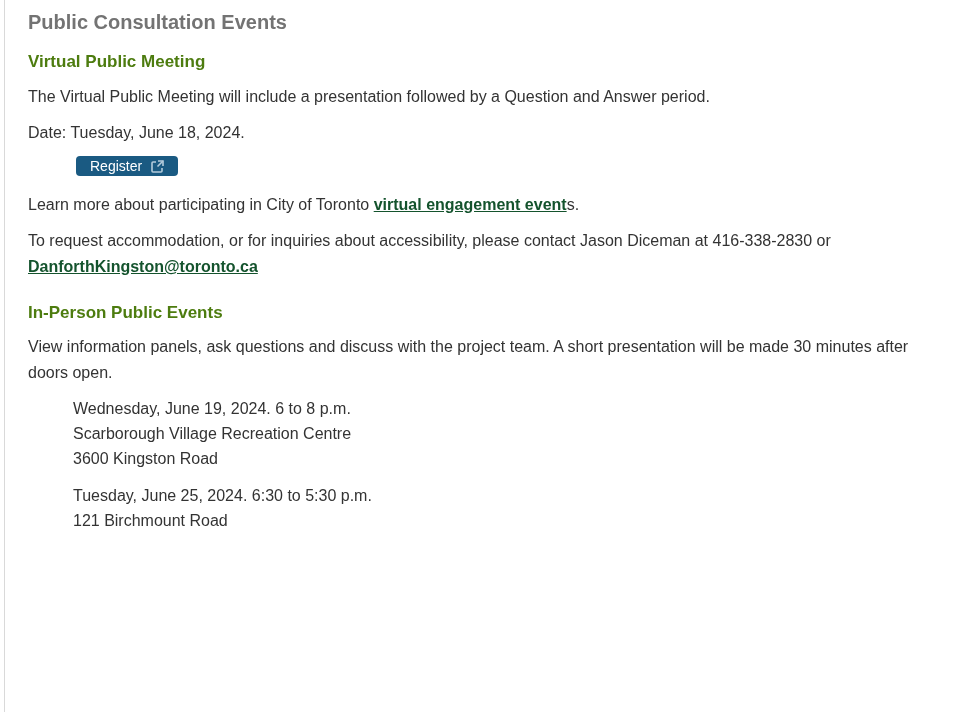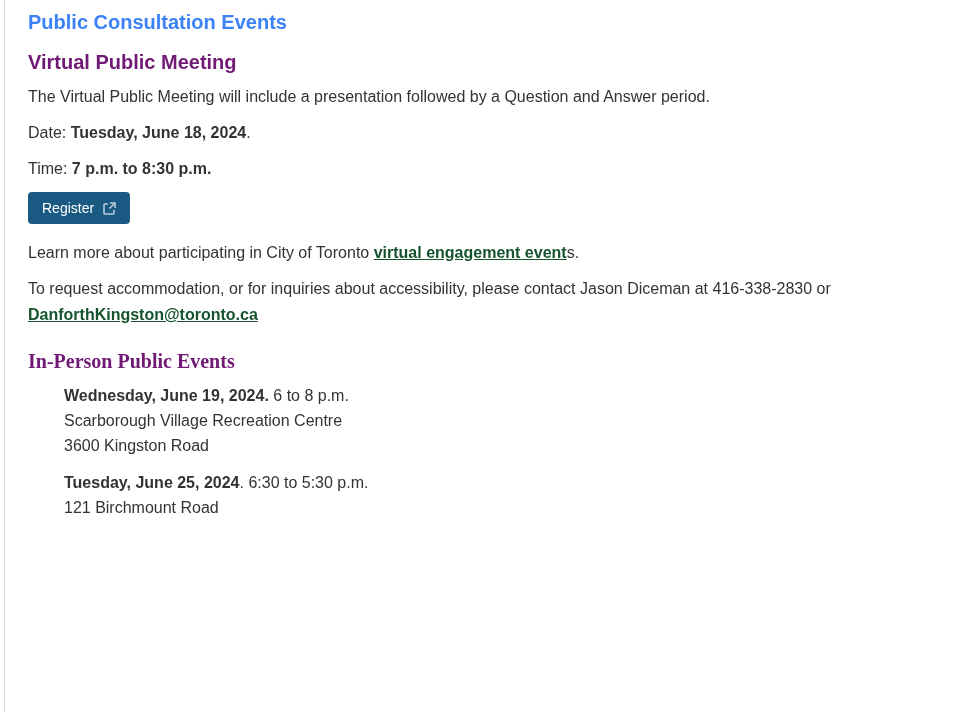--- a/index.html
+++ b/index.html
@@ -15,62 +15,63 @@
     width: 1px;
     background: #d9d9d9;
   }
   .content {
     padding: 8px 20px 0 28px;
   }
   h2.page-title {
     font-size: 20px;
     line-height: 28px;
     font-weight: 700;
-    color: #3b82f6;
+    color: #737373;
     margin-bottom: 12px;
   }
   h3.section-heading {
-    font-size: 20px;
+    font-size: 17px;
     line-height: 24px;
     font-weight: 700;
-    color: #701a75;
+    color: #4d7c0f;
   }
   h3.virtual-heading { margin-top: 14px; margin-bottom: 10px; }
-  h3.inperson-heading { margin-top: 21px; margin-bottom: 9px; font-family: Liberation Serif, serif; }
+  h3.inperson-heading { margin-top: 21px; margin-bottom: 9px; }
   p {
     font-size: 16px;
     line-height: 26px;
     margin-bottom: 10px;
   }
-  .bold { font-weight: 700; }
+  .bold { font-weight: 400; }
   a.text-link {
     color: #14532d;
     font-weight: 700;
     text-decoration: underline;
     cursor: pointer;
   }
   .button-row { margin: 5px 0 16px 0; }
   button.register-btn {
     display: inline-flex;
     align-items: center;
     gap: 9px;
     background: #1a5a82;
     color: #ffffff;
     border: none;
     border-radius: 4px;
     padding: 0 14px;
-    height: 32px;
+    height: 20px;
     font-family: "Liberation Sans", "DejaVu Sans", sans-serif;
     font-size: 14px;
     cursor: pointer;
+    margin-left: 48px;
   }
   .ext-icon { display: inline-block; width: 13px; height: 13px; opacity: 0.85; }
   .event-list { margin-top: 10px; }
   .event-item {
-    margin-left: 36px;
+    margin-left: 45px;
     margin-bottom: 12px;
     font-size: 16px;
     line-height: 25px;
   }
   .event-item div { margin: 0; }
 </style>
 </head>
 <body>
 
 <div class="left-rule"></div>
@@ -79,21 +80,20 @@
 
   <h2 class="page-title">Public Consultation Events</h2>
 
 
   <h3 class="section-heading virtual-heading">Virtual Public Meeting</h3>
 
   <p>The Virtual Public Meeting will include a presentation followed by a Question and Answer period.</p>
 
   <p><span>Date: </span><span class="bold">Tuesday, June 18, 2024</span><span>.</span></p>
 
-  <p><span>Time: </span><span class="bold">7 p.m. to 8:30 p.m.</span></p>
 
   <div class="button-row">
     <button class="register-btn">
       <span>Register</span>
       <span class="ext-icon">
         <svg viewBox="0 0 13 13" width="13" height="13">
           <path d="M5 2 H2 a1 1 0 0 0 -1 1 V11 a1 1 0 0 0 1 1 H10 a1 1 0 0 0 1 -1 V8" fill="none" stroke="#cfe0ec" stroke-width="1.6"></path>
           <path d="M7 1 H12 V6" fill="none" stroke="#cfe0ec" stroke-width="1.6"></path>
           <path d="M12 1 L6.5 6.5" fill="none" stroke="#cfe0ec" stroke-width="1.6"></path>
         </svg>
@@ -101,20 +101,21 @@
     </button>
   </div>
 
 
   <p><span>Learn more about participating in City of Toronto </span><a class="text-link">virtual engagement event</a><span>s.</span></p>
 
   <p><span>To request accommodation, or for inquiries about accessibility, please contact Jason Diceman at 416-338-2830 or </span><a class="text-link">DanforthKingston@toronto.ca</a></p>
 
   <h3 class="section-heading inperson-heading">In-Person Public Events</h3>
 
+  <p>View information panels, ask questions and discuss with the project team. A short presentation will be made 30 minutes after doors open.</p>
 
   <div class="event-list">
 
     <div class="event-item">
       <div><span class="bold">Wednesday, June 19, 2024.</span><span> 6 to 8 p.m.</span></div>
       <div>Scarborough Village Recreation Centre</div>
       <div>3600 Kingston Road</div>
     </div>
 
     <div class="event-item">

